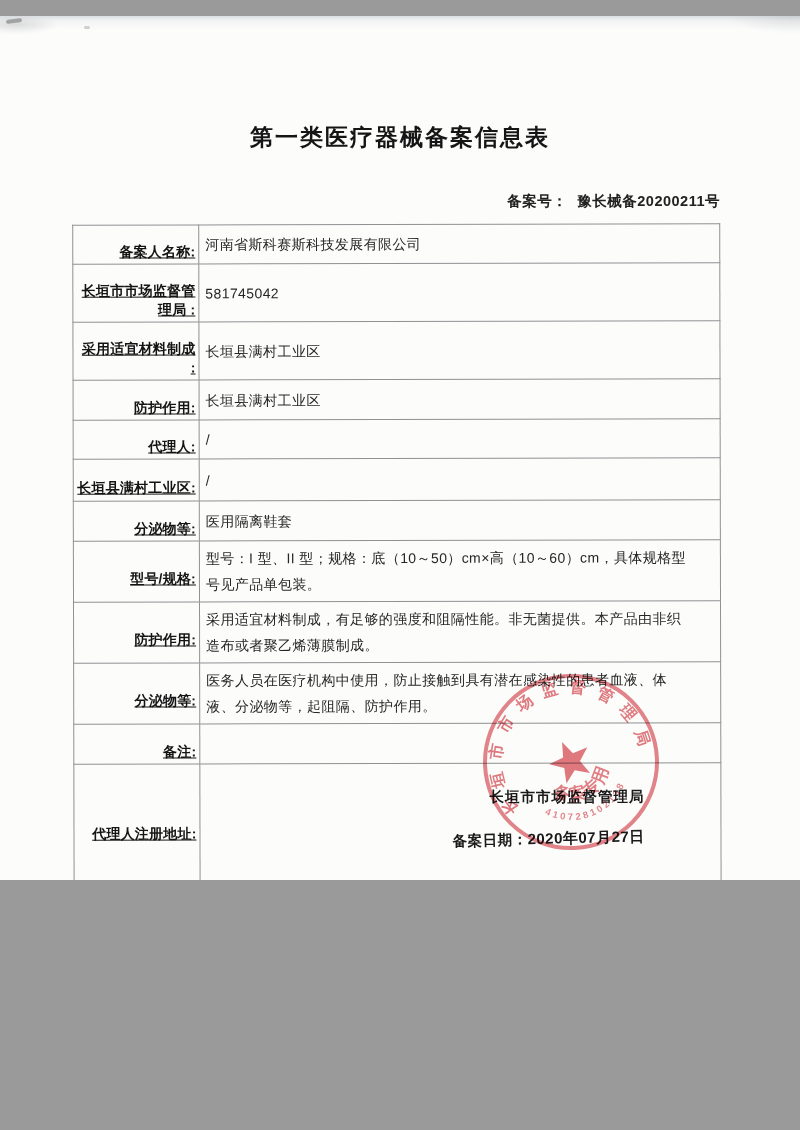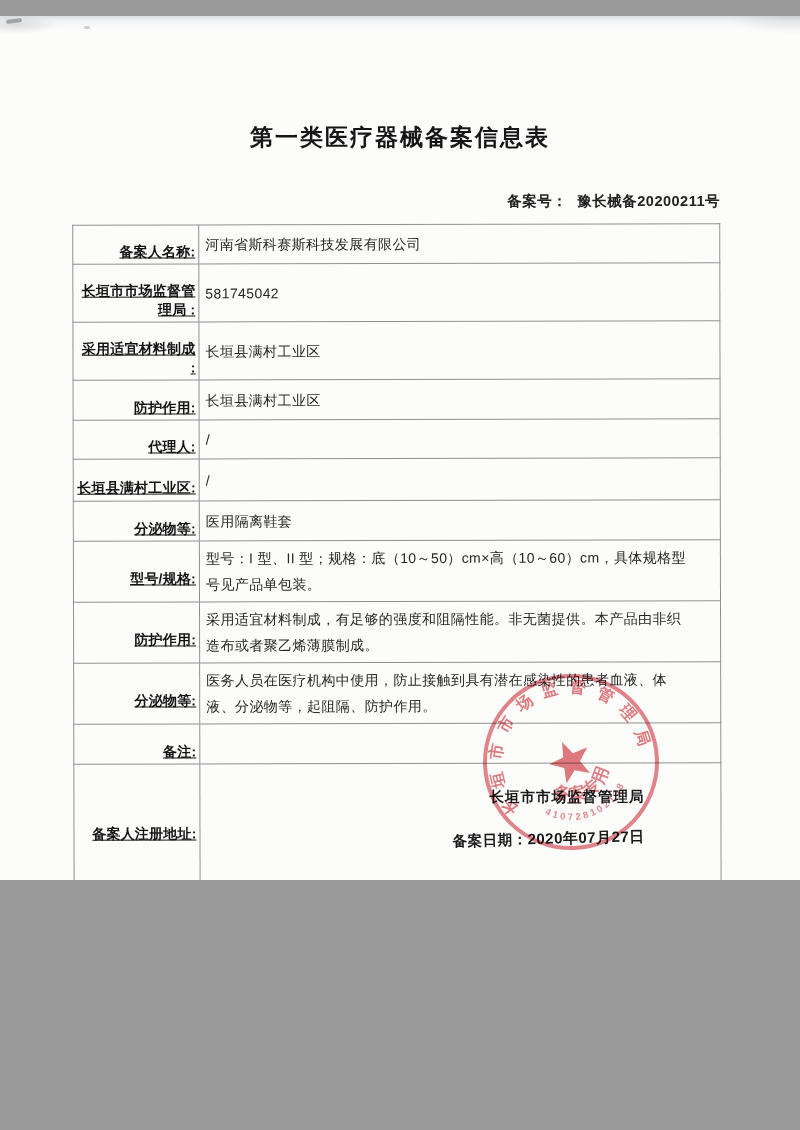--- a/index.html
+++ b/index.html
@@ -140,21 +140,21 @@
       </tr>
       <tr class="r9">
         <th class="lbl">分泌物等:</th>
         <td class="val">医务人员在医疗机构中使用，防止接触到具有潜在感染性的患者血液、体液、分泌物等，起阻隔、防护作用。</td>
       </tr>
       <tr class="r10">
         <th class="lbl">备注:</th>
         <td class="val"></td>
       </tr>
       <tr class="r11">
-        <th class="lbl">备案人注册地址:</th>
+        <th class="lbl">代理人注册地址:</th>
         <td class="val unit-cell">
           <div class="unit-block">
             <div class="unit-name">长垣市市场监督管理局</div>
             <div class="filing-date">
               <span>备案日期：</span><span class="date-value">2020年07月27日</span>
             </div>
           </div>
         </td>
       </tr>
       <tr class="r12">

